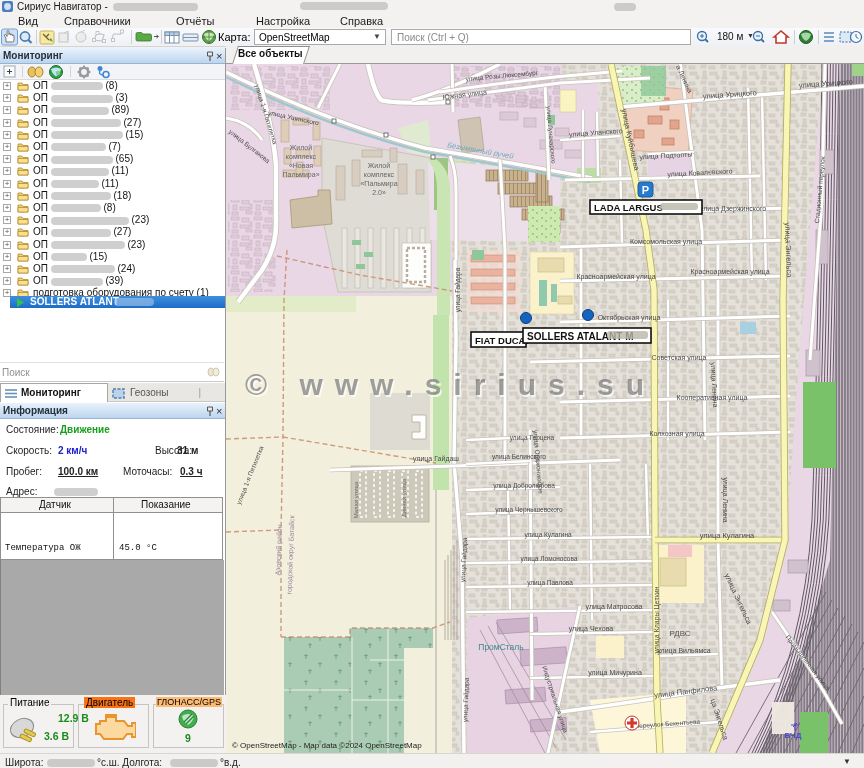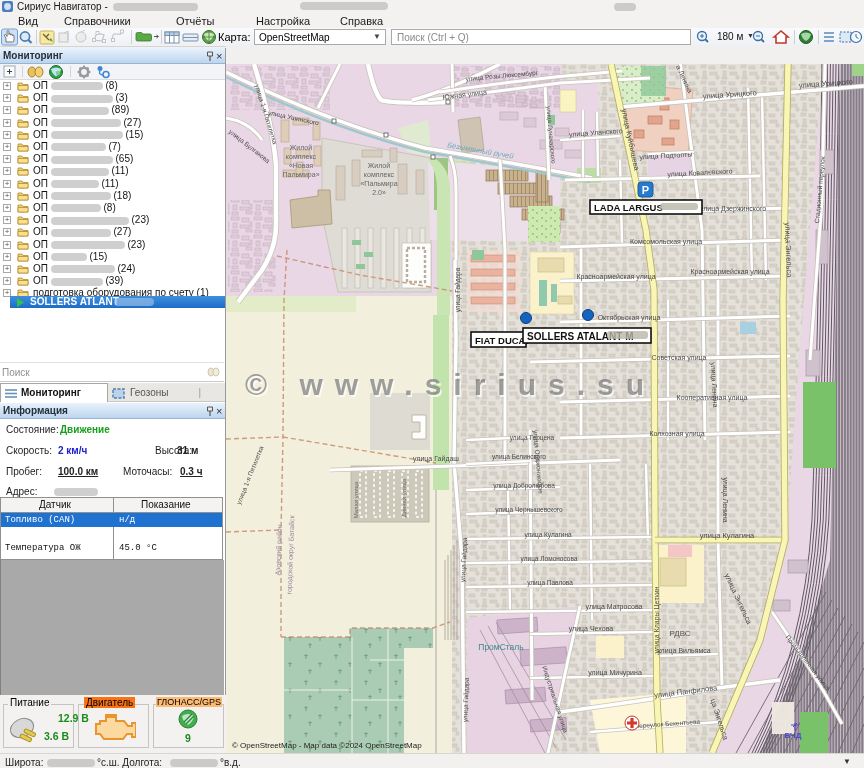--- a/index.html
+++ b/index.html
@@ -350,24 +350,20 @@
       <span class="il" style="left:180px;top:46px;font-weight:bold;text-decoration:underline;">0.3 ч</span>
  <span class="il" style="left:6px;top:66px;">Адрес:</span>
       <span class="blur il" style="left:54px;top:68px;width:44px;"></span>
 </div>
 <div class="abs" id="senstab">
  <div style="position:absolute;left:0;top:0;width:221px;height:15px;background:#f4f3f1;border-bottom:1px solid #909090;font-family:'Liberation Sans',sans-serif;font-size:10px;">
   <span style="position:absolute;left:38px;top:1px;">Датчик</span>
         <span style="position:absolute;left:140px;top:1px;">Показание</span>
  </div>
  <div style="position:absolute;left:112px;top:0;width:1px;height:61px;background:#909090;"></div>
- <div style="position:absolute;left:0;top:15px;width:221px;height:14px;background:#1f72d0;color:#fff;">
-        <span style="position:absolute;left:4px;top:2px;">Топливо (CAN)</span>
-        <span style="position:absolute;left:118px;top:2px;">н/д</span>
-      </div>
  <div style="position:absolute;left:0;top:43px;width:221px;height:14px;">
         <span style="position:absolute;left:4px;top:2px;">Температура ОЖ</span>
         <span style="position:absolute;left:118px;top:2px;">45.0 °C</span>
       </div>
 </div>
 <div class="abs" id="grayfill"></div>
 <div class="abs" id="botbox">
  <div class="gbox" style="left:3px;width:71px;"></div>
  <div class="gbox" style="left:78px;width:71px;"></div>
  <div class="gbox" style="left:153px;width:71px;"></div>
@@ -396,20 +392,24 @@
 <div class="abs" id="statusbar">
  <span class="abs" style="left:5px;top:3px;">Широта:</span>
       <span class="blur abs" style="left:47px;top:5px;width:48px;"></span>
       <span class="abs" style="left:97px;top:3px;">°с.ш. Долгота:</span>
       <span class="blur abs" style="left:170px;top:5px;width:48px;"></span>
       <span class="abs" style="left:220px;top:3px;">°в.д.</span>
  <span class="abs" style="left:843px;top:3px;font-size:8px;color:#333;">▼</span>
 </div>
 
 <div class="abs" id="maparea">
+ <div id="maptabs">
+        <div class="mtab"></div>
+        <div class="mtabt">Все объекты</div>
+      </div>
  <svg id="mapsvg" width="638" height="689" viewBox="226 64 638 689">
         <defs>
 <pattern id="bt" width="20" height="16" patternUnits="userSpaceOnUse">
             <rect x="1" y="1" width="5" height="3" fill="#d5ccc1" stroke="#bab0a4" stroke-width="0.5"></rect>
             <rect x="9" y="2" width="6" height="3" fill="#d5ccc1" stroke="#bab0a4" stroke-width="0.5"></rect>
             <rect x="3" y="7" width="3" height="5" fill="#d5ccc1" stroke="#bab0a4" stroke-width="0.5"></rect>
             <rect x="10" y="8" width="7" height="3" fill="#d5ccc1" stroke="#bab0a4" stroke-width="0.5"></rect>
             <rect x="16" y="12" width="3" height="3" fill="#d5ccc1" stroke="#bab0a4" stroke-width="0.5"></rect>
             <rect x="2" y="13" width="5" height="2" fill="#d5ccc1" stroke="#bab0a4" stroke-width="0.5"></rect>
           </pattern>

